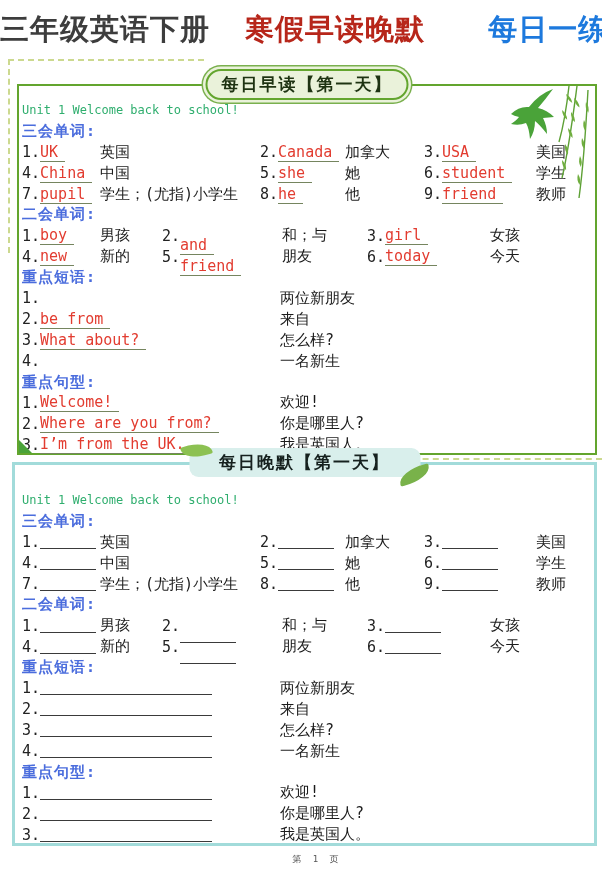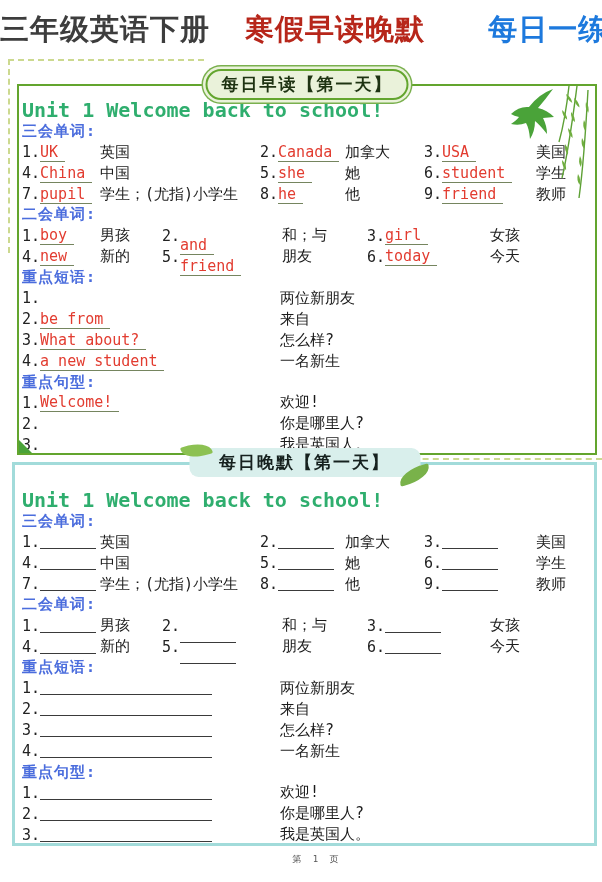--- a/index.html
+++ b/index.html
@@ -42,21 +42,21 @@
   }
   .leaf{position:absolute;background:#8cc152;z-index:-1;}
   .leaf-l{left:-8px;top:-5px;width:30px;height:15px;border-radius:2px 100% 2px 100%;transform:rotate(-18deg);}
   .leaf-r{right:-10px;bottom:-6px;width:32px;height:16px;border-radius:100% 2px 100% 2px;transform:rotate(-14deg);background:#79b24a;}
 
   .content{position:absolute;font-size:15px;color:var(--text_dark,#1b1b1b);}
   .m-content{left:3px;top:14px;right:0;}
   .e-content{left:7px;top:25px;right:0;}
 
   .line{height:20.9px;display:flex;align-items:center;white-space:nowrap;}
-  .unit-line{color:var(--unit_green,#2fae6e);font-weight:bold;font-size:20px;}
+  .unit-line{color:var(--unit_green,#2fae6e);font-weight:normal;font-size:12px;}
   .sec-heading{color:var(--heading_blue,#4b6ddd);font-weight:bold;font-size:15px;letter-spacing:1px;}
 
   .cell{display:inline-flex;align-items:center;}
   .num{color:#222;}
   .eng{display:inline-flex;align-items:center;}
   .ew{color:var(--word_red,#e23c30);border-bottom:1.5px solid #75855f;padding-right:7px;}
   .zh{color:var(--text_dark,#1b1b1b);}
 
   .w3 .c1{width:238px;}  .w3 .c2{width:164px;}  .w3 .c3{flex:1;}
   .w3 .c1 .eng{min-width:60px;} .w3 .c2 .eng{min-width:67px;} .w3 .c3 .eng{min-width:94px;}
@@ -254,41 +254,42 @@
         <div class="line pr-row">
           <span class="pr-left">
             <span class="num">3.</span>
             <span class="ew">What about?</span>
           </span>
           <span class="zh">怎么样?</span>
         </div>
         <div class="line pr-row">
           <span class="pr-left">
             <span class="num">4.</span>
-            <span class="ew">a new student</span>
           </span>
           <span class="zh">一名新生</span>
         </div>
         <div class="line sec-heading">重点句型:</div>
         <div class="line pr-row">
           <span class="pr-left">
             <span class="num">1.</span>
             <span class="ew">Welcome!</span>
           </span>
           <span class="zh">欢迎!</span>
         </div>
         <div class="line pr-row">
           <span class="pr-left">
             <span class="num">2.</span>
+            <span class="ew">Where are you from?</span>
           </span>
           <span class="zh">你是哪里人?</span>
         </div>
         <div class="line pr-row">
           <span class="pr-left">
             <span class="num">3.</span>
+            <span class="ew">I’m from the UK.</span>
           </span>
           <span class="zh">我是英国人。</span>
         </div>
       </div>
   </div>
   <div class="corner-leaf"></div>
 </section>
 
 <section class="box evening-box">
   <div class="badge badge-e">

